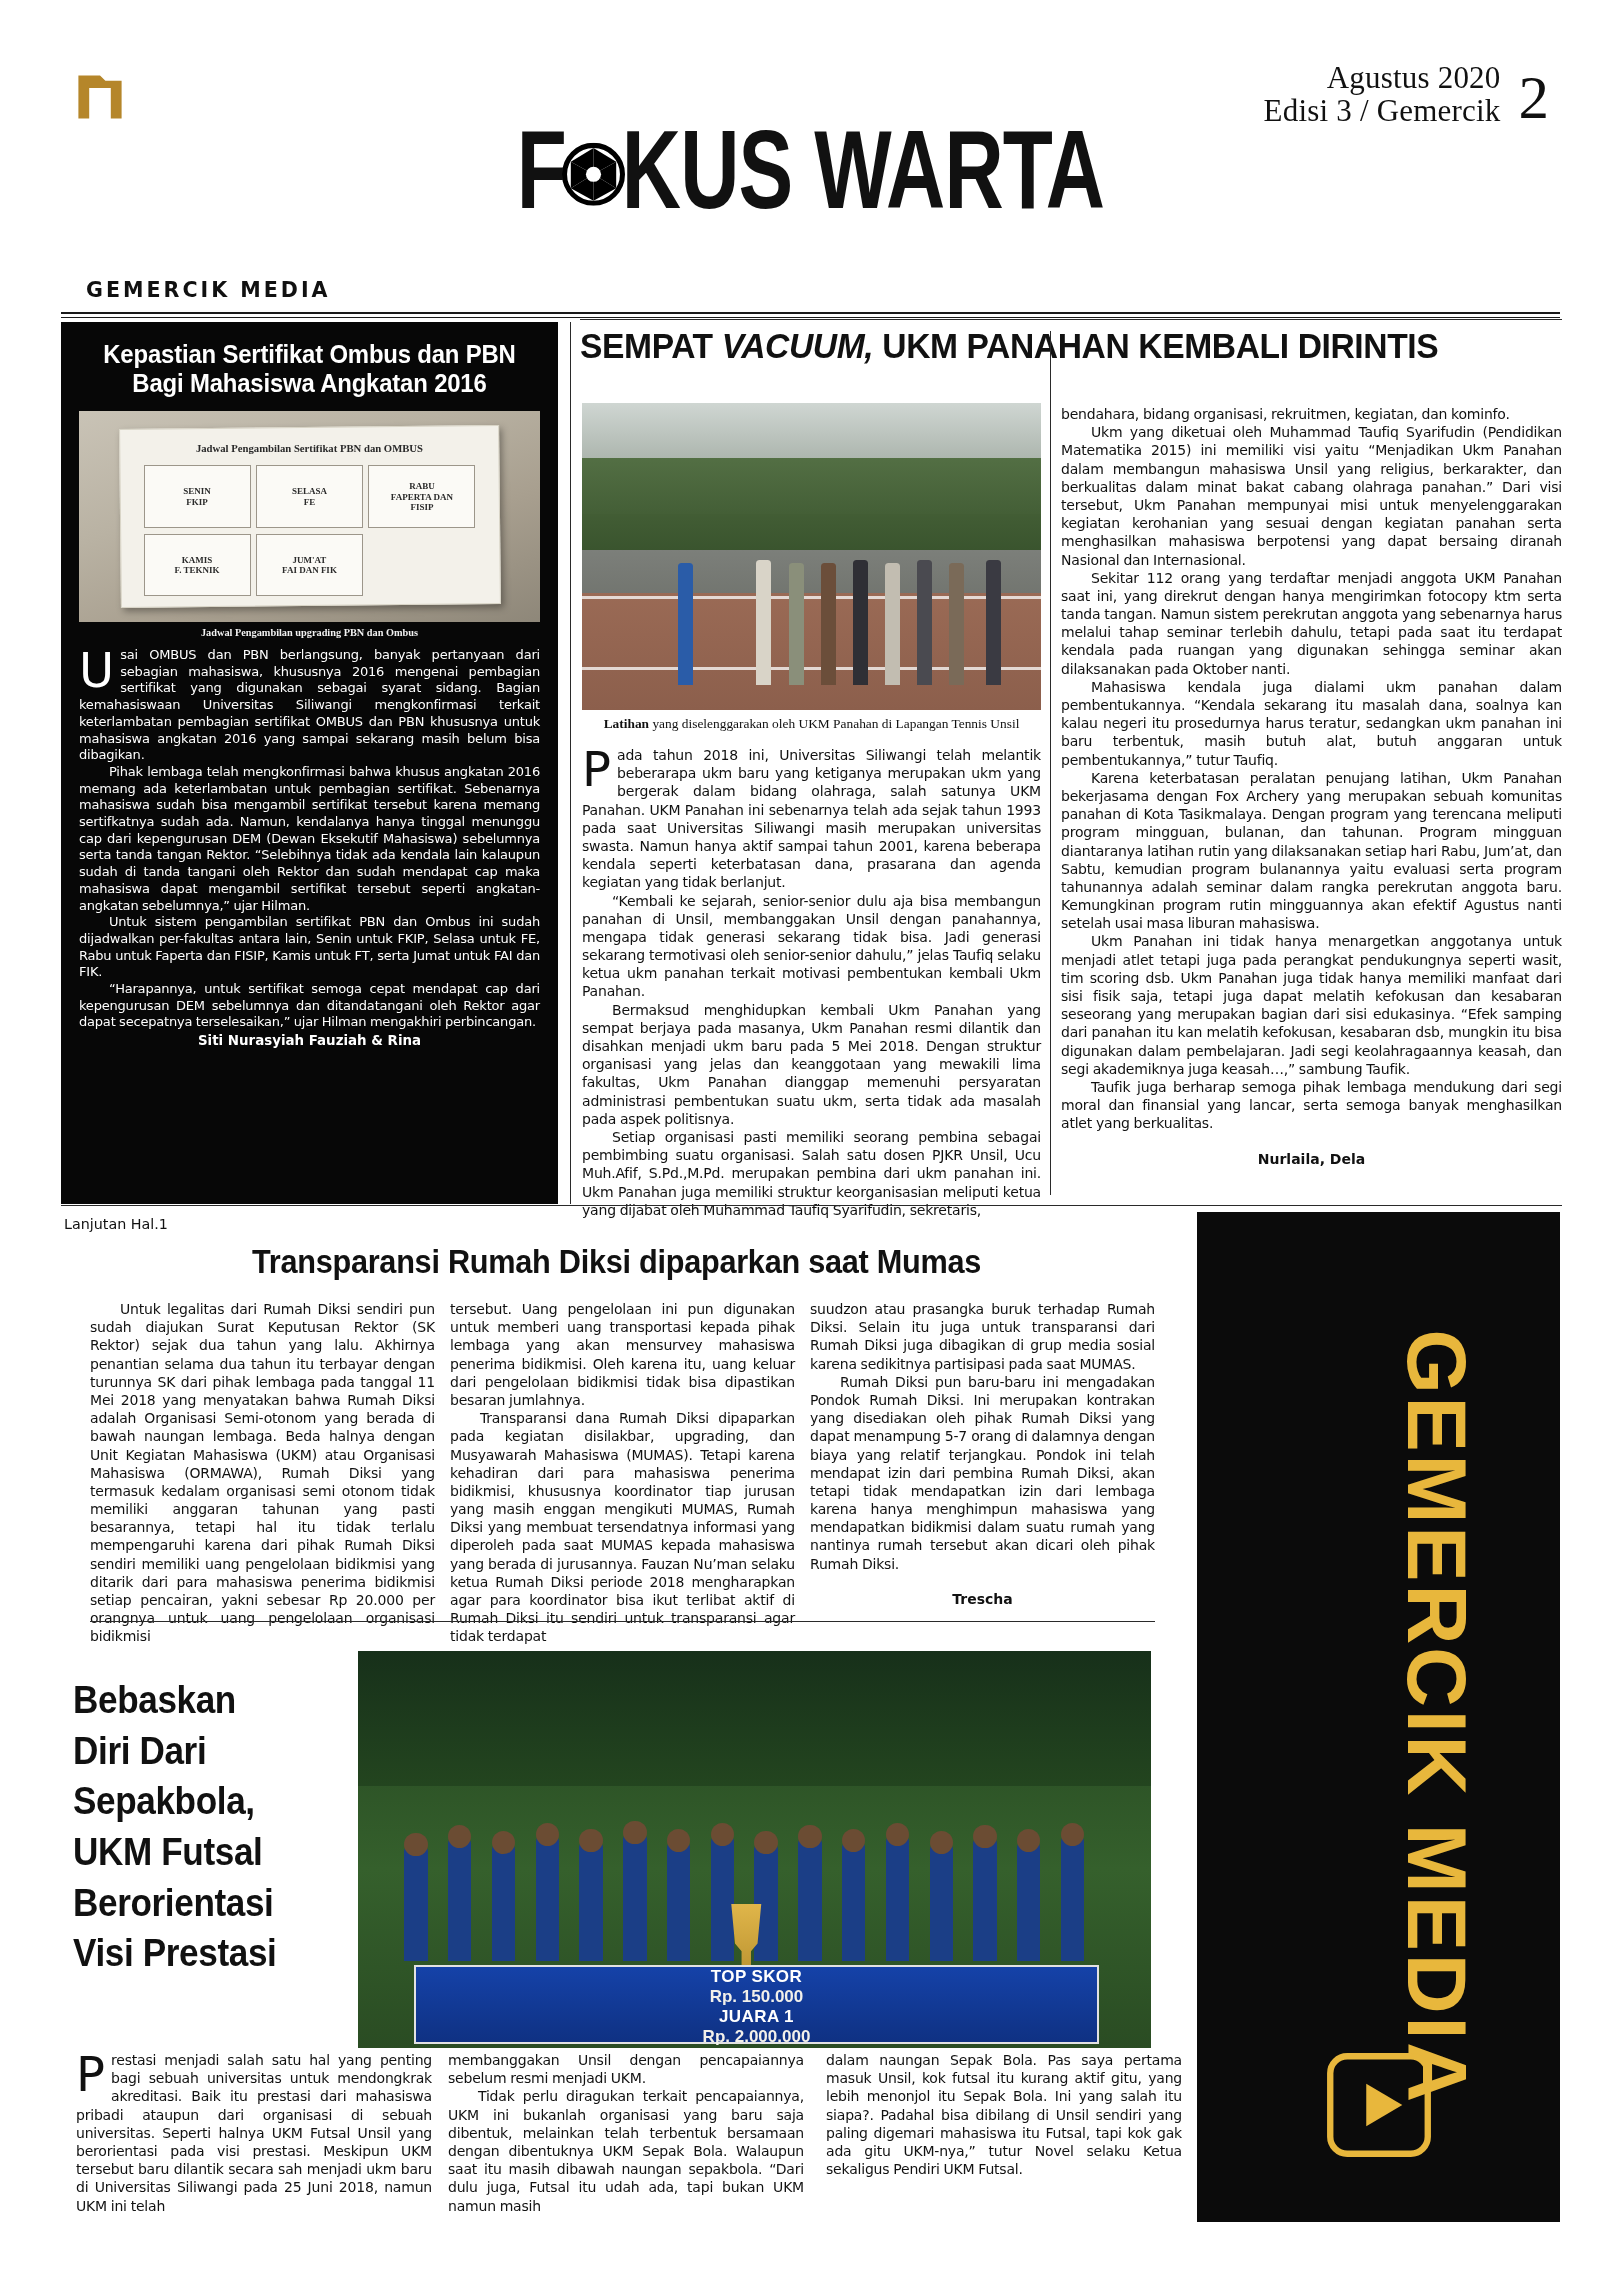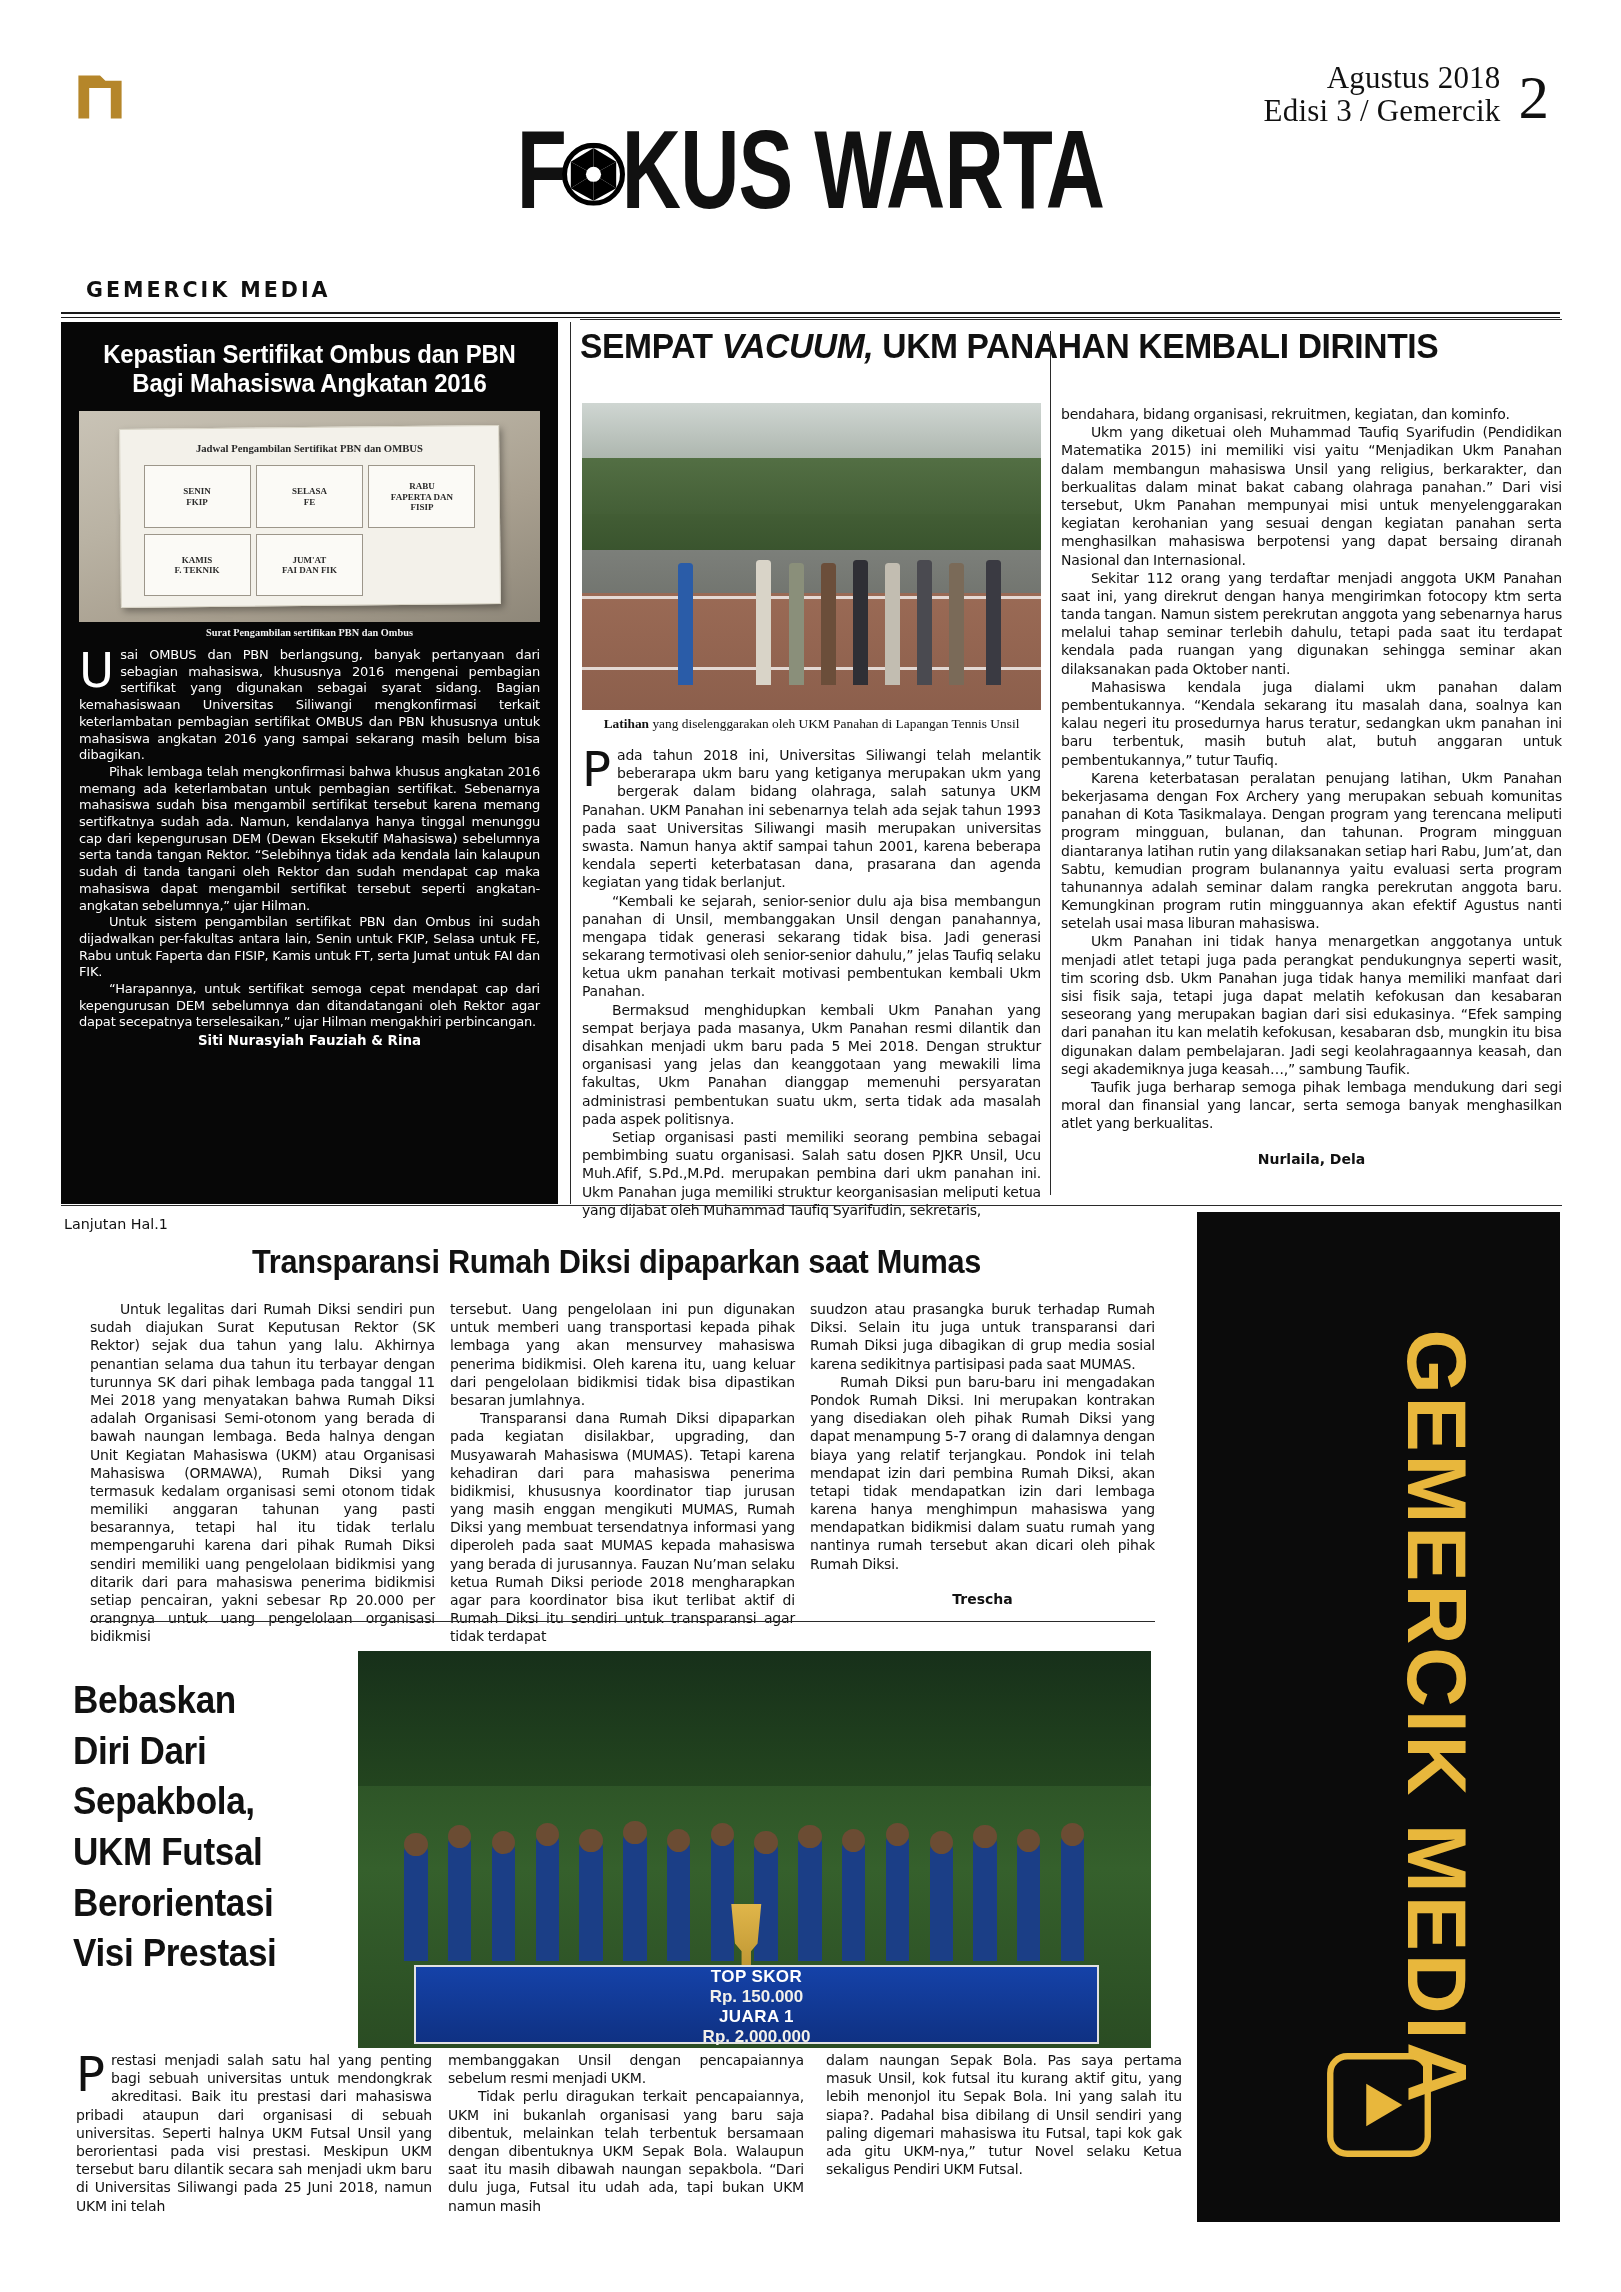--- a/index.html
+++ b/index.html
@@ -366,21 +366,21 @@
 <div class="masthead">
 
   <div class="logo-mark">
     <svg viewBox="0 0 60 60" width="54" height="54" aria-hidden="true">
       <path d="M6 6 H30 L36 12 H54 V54 H42 V20 H18 V54 H6 Z" fill="#b5862a"></path>
     </svg>
   </div>
 
   <div class="issue-block">
     <div class="issue-lines">
-      <div>Agustus 2018</div>
+      <div>Agustus 2020</div>
       <div>Edisi 3 / Gemercik</div>
     </div><div class="page-num">2</div>
   </div>
 
   <div class="fokus-title">
     <span>F</span><span class="apert">
       <svg viewBox="0 0 100 100" width="63" height="63" aria-hidden="true">
         <circle cx="50" cy="50" r="46" fill="none" stroke="#000" stroke-width="8"></circle>
         <path d="M50 8 L50 50 L86 30 Z" fill="#000"></path>
         <path d="M86 30 L50 50 L86 72 Z" fill="#000"></path>
@@ -405,21 +405,21 @@
     <div class="sheet-title">Jadwal Pengambilan Sertifikat PBN dan OMBUS</div>
     <div class="bb-grid">
       <div>SENIN<br>FKIP</div>
       <div>SELASA<br>FE</div>
       <div>RABU<br>FAPERTA DAN<br>FISIP</div>
       <div>KAMIS<br>F. TEKNIK</div>
       <div>JUM'AT<br>FAI DAN FIK</div>
       <div style="border:none;background:transparent"></div>
     </div>
   </div>
-  <div class="bb-caption">Surat Pengambilan sertifikan PBN dan Ombus</div>
+  <div class="bb-caption">Jadwal Pengambilan upgrading PBN dan Ombus</div>
 
   <p class="body noindent"><span class="dropcap">U</span><span>sai OMBUS dan PBN berlangsung, banyak pertanyaan dari sebagian mahasiswa, khususnya 2016 mengenai pembagian sertifikat yang digunakan sebagai syarat sidang. Bagian kemahasiswaan Universitas Siliwangi mengkonfirmasi terkait keterlambatan pembagian sertifikat OMBUS dan PBN khususnya untuk mahasiswa angkatan 2016 yang sampai sekarang masih belum bisa dibagikan.</span></p>
   <p class="body">Pihak lembaga telah mengkonfirmasi bahwa khusus angkatan 2016 memang ada keterlambatan untuk pembagian sertifikat. Sebenarnya mahasiswa sudah bisa mengambil sertifikat tersebut karena memang sertifkatnya sudah ada. Namun, kendalanya hanya tinggal menunggu cap dari kepengurusan DEM (Dewan Eksekutif Mahasiswa) sebelumnya serta tanda tangan Rektor. “Selebihnya tidak ada kendala lain kalaupun sudah di tanda tangani oleh Rektor dan sudah mendapat cap maka mahasiswa dapat mengambil sertifikat tersebut seperti angkatan-angkatan sebelumnya,” ujar Hilman.</p>
   <p class="body">Untuk sistem pengambilan sertifikat PBN dan Ombus ini sudah dijadwalkan per-fakultas antara lain, Senin untuk FKIP, Selasa untuk FE, Rabu untuk Faperta dan FISIP, Kamis untuk FT, serta Jumat untuk FAI dan FIK.</p>
   <p class="body">“Harapannya, untuk sertifikat semoga cepat mendapat cap dari kepengurusan DEM sebelumnya dan ditandatangani oleh Rektor agar dapat secepatnya terselesaikan,” ujar Hilman mengakhiri perbincangan.</p>
   <p class="byline">Siti Nurasyiah Fauziah &amp; Rina</p>
 </div>
 
 <div class="panahan-head"><span>SEMPAT </span><i>VACUUM,</i><span> UKM PANAHAN KEMBALI DIRINTIS</span></div>
 <div class="hr-thin" style="left:580px; top:319px; width:982px;"></div>

